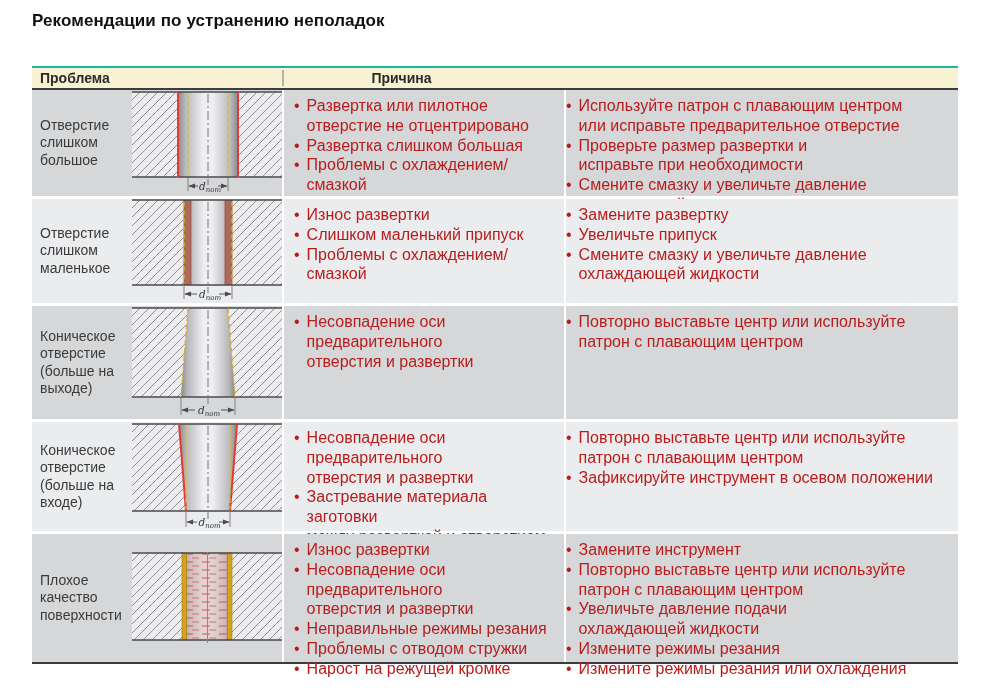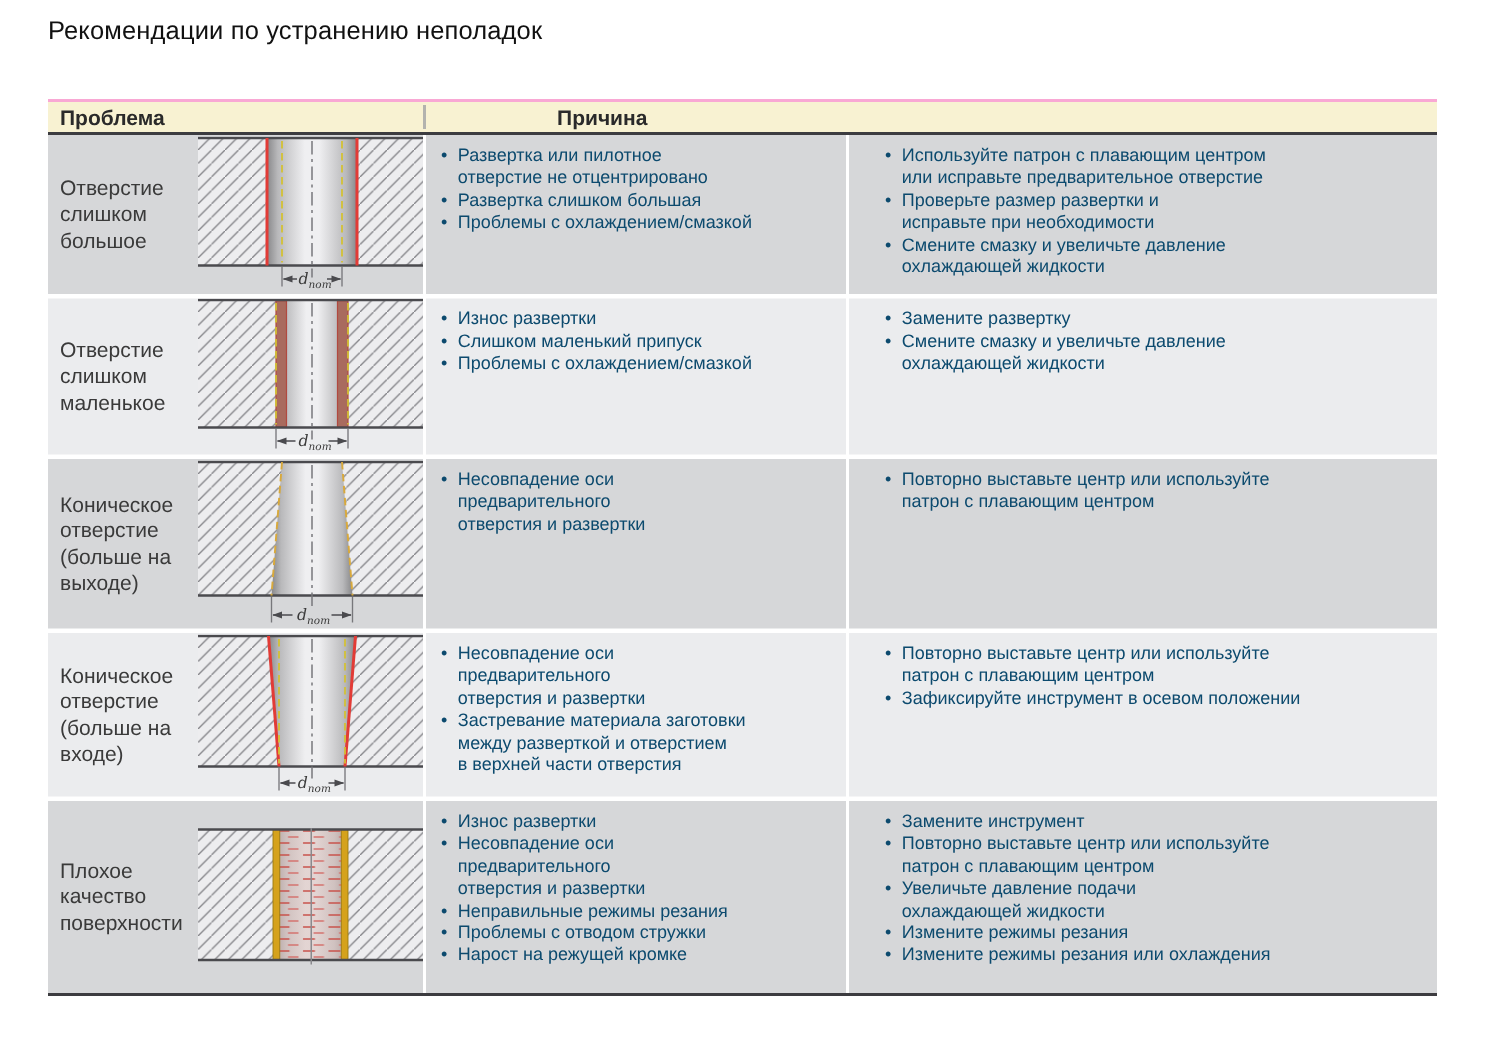--- a/index.html
+++ b/index.html
@@ -2,24 +2,24 @@
 <html><head>
 <meta charset="utf-8">
 <style>
   html,body { margin:0; padding:0; background:#ffffff; }
   .page {
     width: 990px; height: 697px; background:#ffffff; overflow:hidden;
     font-family: "Liberation Sans", sans-serif; position: relative;
   }
   h1.title {
     margin: 10px 0 0 32px; font-size: 17px; line-height: 22px;
-    font-weight: normal; color:#111; letter-spacing: .1px;
+    font-weight: bold; color:#111; letter-spacing: .1px;
   }
   .table { margin: 34px 32px 0 32px; width: 926px;
-    border-top: 2px solid #f9a8d4; border-bottom: 2px solid #3c3c40; }
+    border-top: 2px solid #14b8a6; border-bottom: 2px solid #3c3c40; }
   .thead { display:flex; background:#F8F2D2; height: 20px; align-items:center;
     border-bottom: 2px solid #3c3c40; font-weight: bold; font-size: 14px; color:#2a2a2a; }
   .th { box-sizing:border-box; }
   .th + .th { border-left: 2px solid #b3b3ae; }
   .th-problem { width: 250px; padding-left: 8px; }
   .th-cause { width: 237px; text-align:center; }
   .th-solution { flex:1; text-align:center; }
 
   .row { display:flex; }
   .row + .row { margin-top: 3px; }
@@ -31,22 +31,22 @@
   .r4 { height:109px; } .r5 { height:128px; }
 
   .cell-problem { width: 250px; display:flex; align-items:center; justify-content:space-between; }
   .problem-label { padding-left: 8px; width: 96px; font-size: 14px; line-height: 1.24;
     color:#3a3a3a; white-space: pre-line; }
   .cell-problem svg { display:block; flex:0 0 auto; }
 
   .cell-cause { width: 280px; }
   .cell-solution { flex: 1; }
   ul.blist { margin: 6px 0 0 0; padding: 0 4px 0 10px; list-style:none;
-    font-size: 12px; line-height: 1.24; color:#0c4a6e; }
-  .cell-solution ul.blist { padding-left: 24px; }
+    font-size: 16px; line-height: 1.24; color:#b91c1c; }
+  .cell-solution ul.blist { padding-left: 0; }
   ul.blist li { display:flex; white-space: pre-line; }
   ul.blist li::before { content:"\2022"; margin-right: 7px; flex:0 0 auto; }
 
   .dimtext { font-family: "DejaVu Serif", serif; font-style: italic;
     font-size: 10.5px; fill:#3a3a3a; }
   .dimsub { font-size: 7px; }
 </style>
 </head>
 <body>
 
@@ -151,20 +151,21 @@
       <div class="cell cell-cause">
         <ul class="blist">
           <li>Износ развертки</li>
           <li>Слишком маленький припуск</li>
           <li>Проблемы с охлаждением/смазкой</li>
         </ul>
       </div>
       <div class="cell cell-solution">
         <ul class="blist">
           <li>Замените развертку</li>
+          <li>Увеличьте припуск</li>
           <li>Смените смазку и увеличьте давление
 охлаждающей жидкости</li>
         </ul>
       </div>
     </div>
 
     <div class="row shade-a r3">
       <div class="cell cell-problem">
         <div class="problem-label">Коническое
 отверстие

